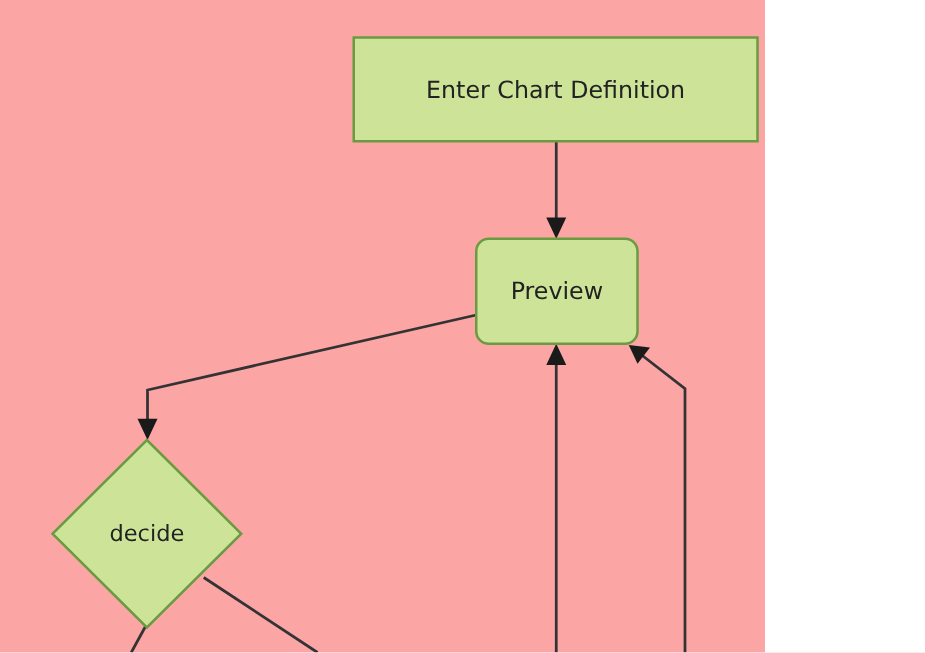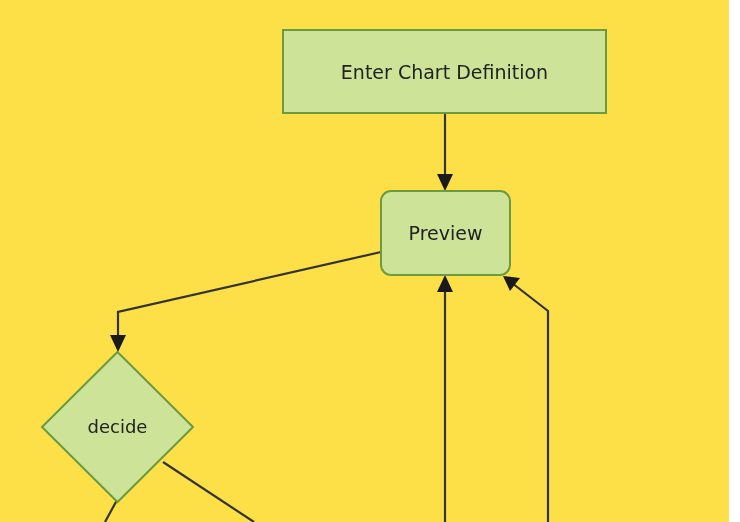--- a/index.html
+++ b/index.html
@@ -5,23 +5,23 @@
   html, body {
     margin: 0;
     padding: 0;
     background: #ffffff;
   }
   body {
     font-family: "DejaVu Sans", "Liberation Sans", sans-serif;
   }
   #diagram-canvas {
     position: relative;
-    width: 729px;
+    width: 612px;
     height: 522px;
-    background: #fde047;
+    background: #fca5a5;
     overflow: hidden;
   }
   #flow-svg {
     position: absolute;
     top: 0;
     left: 0;
     width: 740px;
     height: 522px;
   }
   .node-shape {

